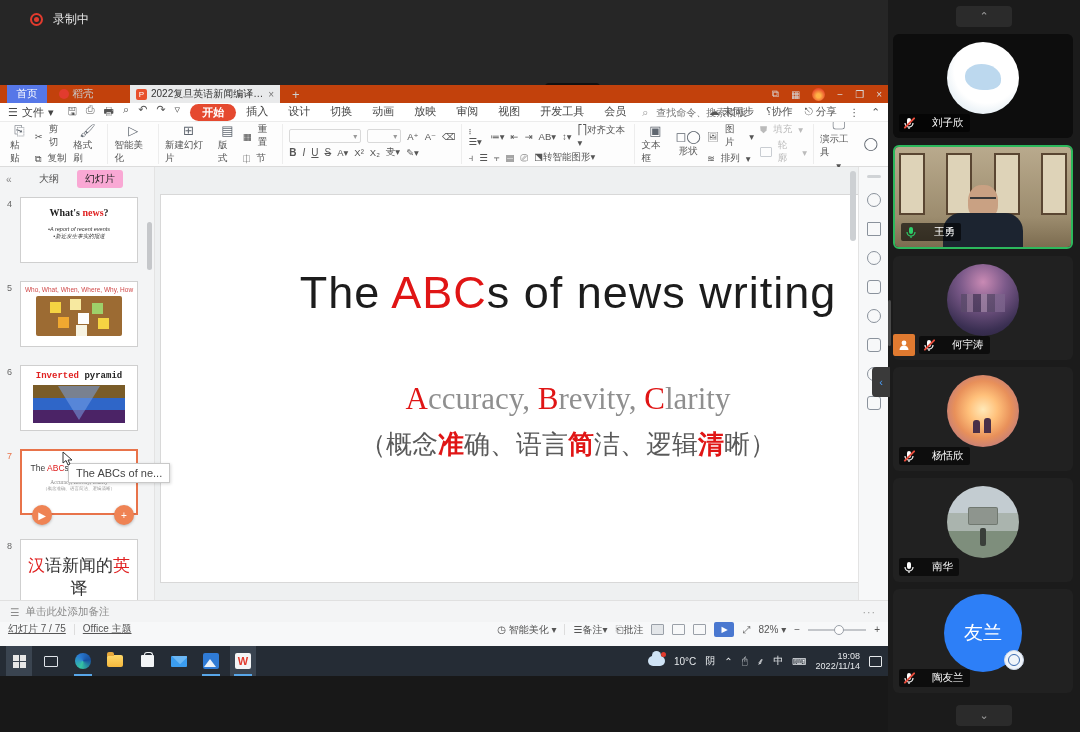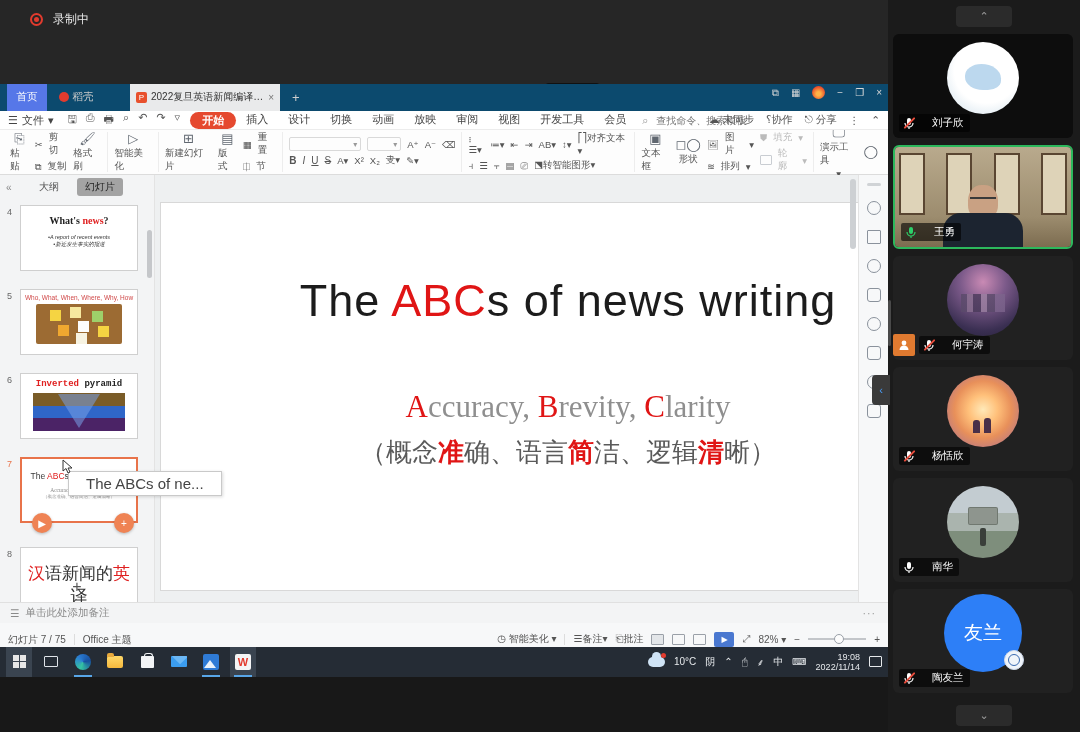--- a/index.html
+++ b/index.html
@@ -11,21 +11,21 @@
   .screen { width:888px; height:732px; display:flex; flex-direction:column; position:relative; }
 
   .topbar { height:85px; background:#262626; position:relative; }
   .rec { position:absolute; left:30px; top:11px; display:flex; align-items:center; gap:10px; }
   .rec-dot { width:13px; height:13px; border-radius:50%; border:2px solid #e23b2e; position:relative; }
   .rec-dot::after { content:""; position:absolute; inset:2px; border-radius:50%; background:#e23b2e; }
   .rec-label { color:#e8e8e8; font-size:12px; }
   .share-pill { position:absolute; left:545px; top:83px; width:55px; height:13px; background:#111; border-radius:4px 4px 0 0; }
 
   
-  .tabbar { height:28px; background:#0c4a6e; display:flex; align-items:stretch; position:relative; }
+  .tabbar { height:18px; background:#c2410c; display:flex; align-items:stretch; position:relative; }
   .tab-home { width:40px; margin-left:7px; background:#5677e8; color:#fff; font-size:10.5px; display:flex; align-items:center; justify-content:center; }
   .tab-docer { width:58px; color:#c9c9c9; font-size:10.5px; display:flex; align-items:center; justify-content:center; gap:4px; }
   .docer-ico { width:10px; height:10px; border-radius:50%; background:#e23b2e; color:#fff; font-size:7px; display:flex; align-items:center; justify-content:center; }
   .tab-doc { margin-left:25px; width:150px; background:#e9eaeb; color:#333; font-size:10px; display:flex; align-items:center; gap:4px; padding:0 6px; }
   .doc-ico { width:11px; height:11px; background:#e8502c; color:#fff; border-radius:2px; font-size:8px; display:flex; align-items:center; justify-content:center; flex:none; }
   .tab-doc .fname { white-space:nowrap; overflow:hidden; text-overflow:ellipsis; }
   .tab-doc .tclose { color:#777; font-size:10px; flex:none; }
   .tab-plus { color:#cfcfcf; font-size:13px; display:flex; align-items:center; margin-left:12px; }
   .winctl { position:absolute; right:6px; top:0; height:18px; display:flex; align-items:center; gap:12px; color:#d8d8d8; font-size:10px; }
   .avatar-flame { width:13px; height:13px; border-radius:50%; background:radial-gradient(circle at 50% 60%, #ffb347 20%, #e84b2a 70%); }
@@ -54,21 +54,21 @@
   .grayed { color:#bbb; }
 
   
   .content { height:433px; display:flex; position:relative; }
 
   
   .thumbs { width:155px; background:#f3f4f5; border-right:1px solid #e3e3e3; position:relative; font-size:10px; }
   .th-head { height:24px; display:flex; align-items:center; justify-content:center; gap:10px; color:#555; position:relative; }
   .th-head .coll { position:absolute; left:6px; color:#888; }
   .th-tab { padding:2px 8px; border-radius:3px; }
-  .th-tab.on { background:#a3a3a3; color:#222; }
+  .th-tab.on { background:#f9a8d4; color:#222; }
   .th-list { position:absolute; top:26px; left:0; right:0; bottom:0; }
   .th-item { position:absolute; left:20px; width:118px; }
   .th-num { position:absolute; left:-13px; top:2px; font-size:9px; color:#666; }
   .th-box { width:118px; height:66px; background:#fff; border:1px solid #cfcfcf; overflow:hidden; position:relative; }
   .th-box.sel { border:2px solid #e8734a; }
   .th-num.sel { color:#e8734a; }
   .t4-title { text-align:center; margin-top:9px; font-family:"Liberation Serif","DejaVu Serif",serif; font-size:10px; font-weight:bold; color:#222; }
   .t4-lines { text-align:center; margin-top:8px; font-size:5.5px; color:#333; font-style:italic; line-height:7px; }
   .red { color:#e02020; }
   .t5-title { text-align:center; margin-top:4px; font-size:6.5px; color:#d04848; }
@@ -78,21 +78,21 @@
   .pyr { width:92px; height:38px; margin:4px auto 0; position:relative; }
   .pyr .band { width:100%; height:12.6px; }
   .tri { position:absolute; left:50%; top:1px; transform:translateX(-50%);
     width:0; height:0; border-left:21px solid transparent; border-right:21px solid transparent; border-top:34px solid rgba(120,160,230,.55); }
   .t7-title { text-align:center; margin-top:12px; font-size:8.5px; color:#3a3a3a; }
   .t7-sub { text-align:center; margin-top:6px; font-size:5.5px; color:#888; font-family:"Liberation Serif","DejaVu Serif",serif; }
   .t7-sub2 { text-align:center; margin-top:1px; font-size:4.5px; color:#999; }
   .t8-title { text-align:center; margin-top:14px; font-size:17px; color:#333; }
   .t8-sub { text-align:center; margin-top:7px; font-size:6px; font-family:"Liberation Serif","DejaVu Serif",serif; color:#8a6d6d; }
   .oc-btn { position:absolute; width:20px; height:20px; border-radius:50%; background:#ef8354; color:#fff; display:flex; align-items:center; justify-content:center; font-size:10px; box-shadow:0 1px 3px rgba(0,0,0,.25); z-index:5; }
-  .tooltip { position:absolute; left:48px; top:14px; background:#fff; border:1px solid #c9c9c9; box-shadow:1px 1px 3px rgba(0,0,0,.15); font-size:15px; color:#444; padding:3px 17px; white-space:nowrap; z-index:8; }
+  .tooltip { position:absolute; left:48px; top:14px; background:#fff; border:1px solid #c9c9c9; box-shadow:1px 1px 3px rgba(0,0,0,.15); font-size:11px; color:#444; padding:3px 7px; white-space:nowrap; z-index:8; }
   .cursor { position:absolute; left:42px; top:2px; z-index:9; }
   .th-plus { position:absolute; left:50%; transform:translateX(-50%); bottom:6px; color:#555; font-size:16px; }
   .th-scroll { position:absolute; right:2px; top:55px; width:5px; height:48px; background:#c5c7ca; border-radius:3px; }
 
   
   .canvas { flex:1; background:#eef0f1; position:relative; }
   .slide { position:absolute; left:5px; top:27px; width:816px; height:389px; background:#fff; border:1px solid #d8d8d8; text-align:center; }
   .slide-title { margin-top:72px; font-size:45px; color:#1c1c1c; letter-spacing:1px; }
   .slide-sub { margin-top:62px; font-family:"Liberation Serif","DejaVu Serif",serif; font-size:31px; color:#8f8f8f; }
   .slide-sub .cap { color:#e01515; }
@@ -103,21 +103,21 @@
   
   .rstrip { width:30px; background:#f7f8f9; border-left:1px solid #e3e3e3; display:flex; flex-direction:column; align-items:center; padding-top:8px; gap:15px; position:relative; }
   .rs-handle { width:14px; height:3px; background:#d0d3d6; border-radius:2px; }
   .rs-ico { width:14px; height:14px; border:1.3px solid #8a929c; border-radius:3px; }
   .rs-ico.round { border-radius:50%; }
   .expand-tab { position:absolute; right:-2px; top:200px; width:18px; height:30px; background:#3a3a3a; border-radius:4px 0 0 4px; display:flex; align-items:center; justify-content:center; color:#4a9df8; font-size:11px; z-index:20; }
 
   
   .notesbar { height:22px; background:#f3f4f5; border-top:1px solid #e0e0e0; display:flex; align-items:center; padding:0 10px; font-size:10.5px; color:#8a8a8a; gap:6px; position:relative; }
   .notesbar .dots { position:absolute; right:12px; color:#999; letter-spacing:1px; }
-  .statusbar { height:24px; background:#f7f8f9; display:flex; align-items:flex-end; font-size:10px; color:#555; padding:0 8px; position:relative; }
+  .statusbar { height:24px; background:#f7f8f9; display:flex; align-items:flex-start; font-size:10px; color:#555; padding:0 8px; position:relative;text-decoration:underline; }
   .sb-left { display:flex; gap:8px; align-items:center; }
   .sb-right { position:absolute; right:8px; display:flex; gap:8px; align-items:center; }
   .sb-sep { width:1px; height:11px; background:#ddd; }
   .viewico { width:13px; height:11px; border:1px solid #9aa0a8; border-radius:1px; }
   .playbtn { width:20px; height:15px; background:#4a78d0; border-radius:2px; color:#fff; font-size:8px; display:flex; align-items:center; justify-content:center; }
   .slider { width:58px; height:2px; background:#c3c6ca; position:relative; }
   .knob { position:absolute; left:45%; top:-4px; width:10px; height:10px; background:#fdfdfd; border:1px solid #9aa0a8; border-radius:50%; }
 
   
   .taskbar { height:30px; background:#252c35; display:flex; align-items:center; position:relative; }

